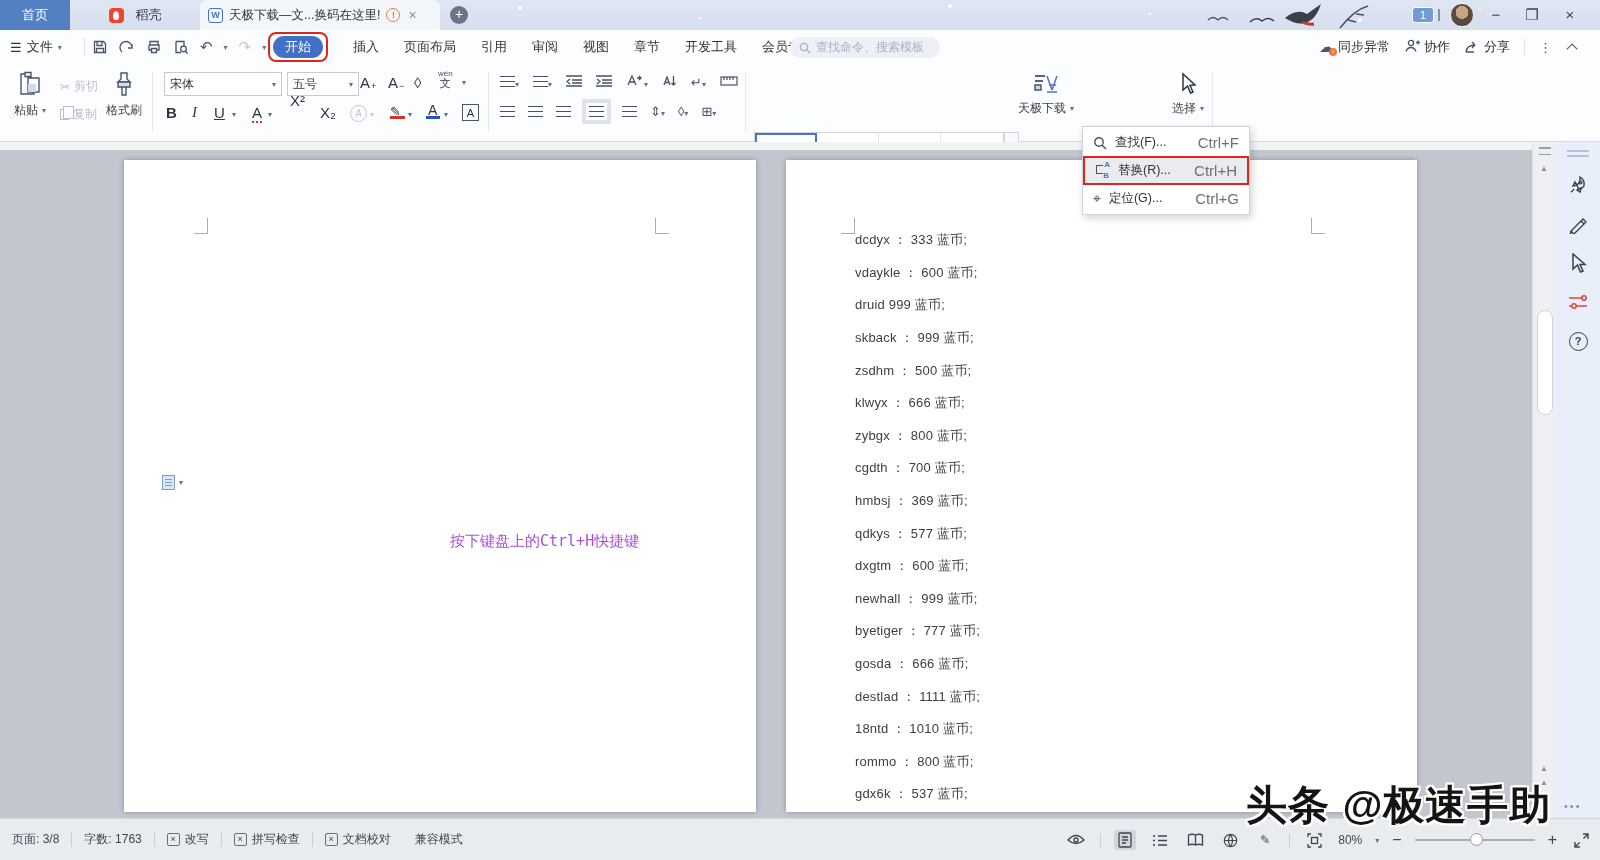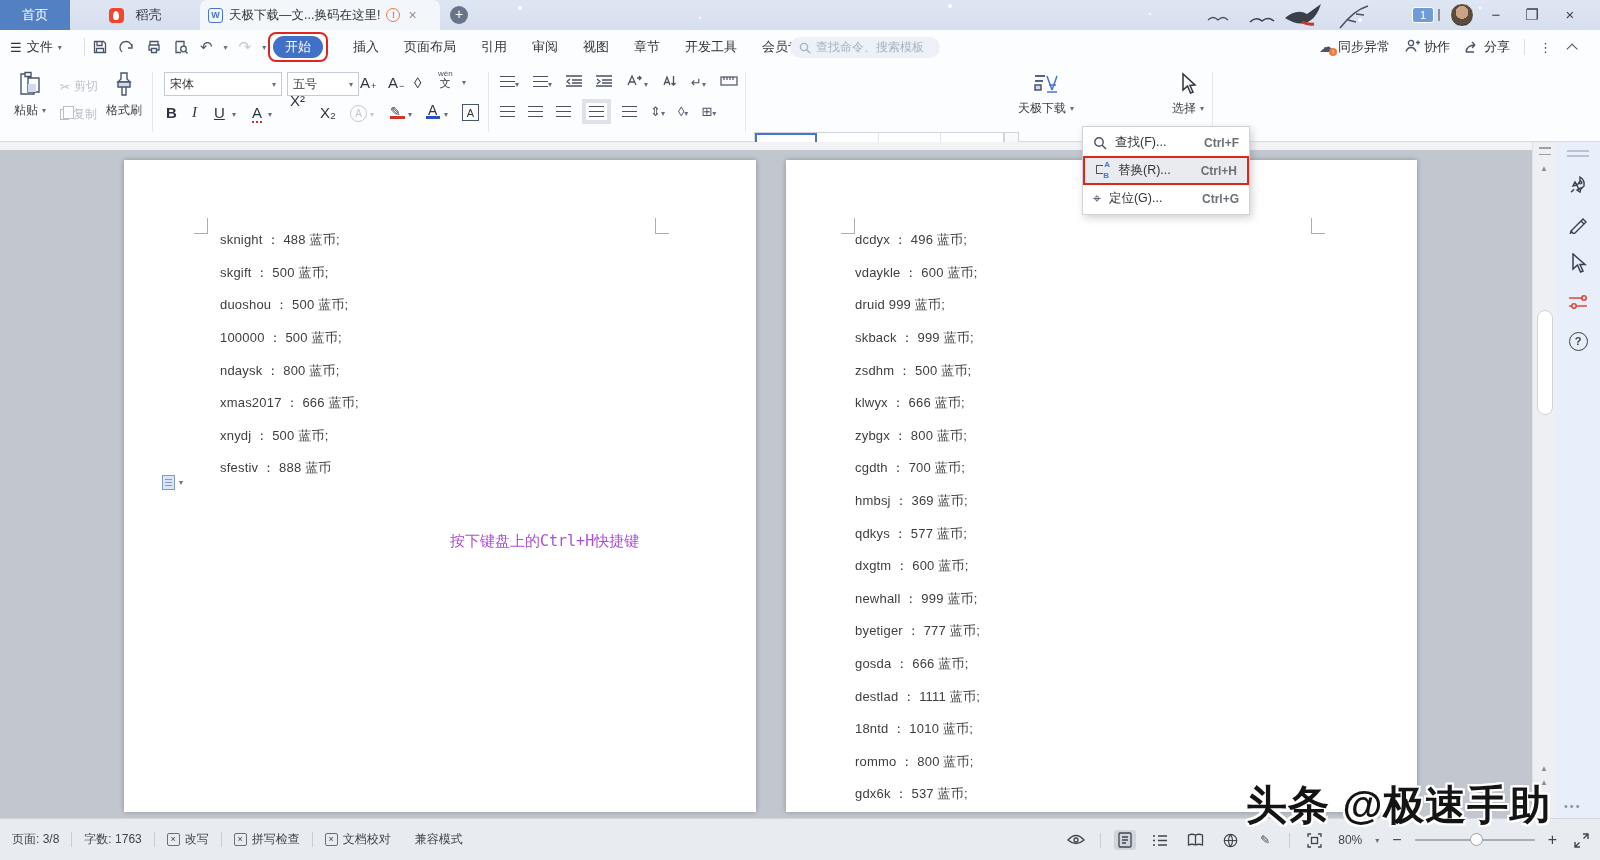--- a/index.html
+++ b/index.html
@@ -76,21 +76,21 @@
   .stylearrows { position:absolute; left:1004px; top:68px; width:15px; height:62px; display:flex; flex-direction:column; }
   .stylearrows div { flex:1; border:1px solid #d0d5dd; border-top:none; background:#f7f9fb; font-size:7px; color:#667085; text-align:center; line-height:19px; }
   .stylearrows div:first-child { border-top:1px solid #d0d5dd; }
   .redbox-fr { position:absolute; left:1084px; top:68px; width:64px; height:59px; border:3px solid #e0251b; background:#fff; display:flex; flex-direction:column; align-items:center; }
   .redbox-fr .ic { flex:1; display:flex; align-items:center; }
   .redbox-fr .lr { width:100%; background:#e3e7ec; text-align:center; font-size:12px; padding:2px 0; white-space:nowrap; }
 
   
   .dropdown { position:absolute; left:1082px; top:126px; width:168px; background:#fff; border:1px solid #cfd3d9; box-shadow:2px 3px 8px rgba(0,0,0,.18); z-index:40; padding:2px 0; }
   .dd-item { height:27px; display:flex; align-items:center; gap:8px; padding:0 10px; font-size:12.5px; color:#333; }
-  .dd-item .sc { margin-left:auto; color:#6b7077; font-size:12px;font-weight:bold; }
+  .dd-item .sc { margin-left:auto; color:#6b7077; font-size:15px; }
   .dd-item.hl { background:#e9ebef; border:2px solid #e0251b; height:29px; }
   .repl-ic { position:relative; width:15px; height:15px; display:inline-block; }
   .repl-ic::before { content:"A"; position:absolute; right:0; top:-3px; font-size:8px; color:#4b74c9; font-weight:bold; }
   .repl-ic::after { content:"B"; position:absolute; right:1px; bottom:-2px; font-size:8px; color:#4b74c9; font-weight:bold; }
   .repl-ic i { position:absolute; left:1px; top:2px; width:7px; height:9px; border-left:1.3px solid #4a5160; border-top:1.3px solid #4a5160; border-bottom:1.3px solid #4a5160; }
   .goto-ic { font-size:14px; color:#4a5160; }
 
   
   .docarea { position:absolute; left:0; top:142px; width:1532px; height:676px; background:linear-gradient(#f2f3f5 0 8px,#c2c7cf 8px); overflow:hidden; }
   .page { position:absolute; top:18px; height:652px; background:#fff; box-shadow:0 0 5px rgba(0,0,0,.28); }
@@ -440,42 +440,32 @@
       <span class="goto-ic">⌖</span>
       <span>定位(G)...</span>
       <span class="sc">Ctrl+G</span>
     </div>
   </div>
 
   <div class="docarea">
     <div class="page page-l">
       <div class="cropmark cm-l" style="left:70px;top:58px"></div>
       <div class="cropmark cm-r" style="left:531px;top:58px"></div>
-      <div class="doclines" style="left:96px;top:64px">
-        <div class="line">sknight ： 488 蓝币;</div>
-        <div class="line">skgift ： 500 蓝币;</div>
-        <div class="line">duoshou ： 500 蓝币;</div>
-        <div class="line">100000 ： 500 蓝币;</div>
-        <div class="line">ndaysk ： 800 蓝币;</div>
-        <div class="line">xmas2017 ： 666 蓝币;</div>
-        <div class="line">xnydj ： 500 蓝币;</div>
-        <div class="line">sfestiv ： 888 蓝币</div>
-      </div>
       <div class="marginic">
         <span class="docglyph"></span>
         <span class="car">▾</span>
       </div>
       <div class="note">按下键盘上的Ctrl+H快捷键</div>
     </div>
 
     <div class="page page-r">
       <div class="cropmark cm-l" style="left:55px;top:58px"></div>
       <div class="cropmark cm-r" style="left:525px;top:58px"></div>
       <div class="doclines" style="left:69px;top:64px">
-        <div class="line">dcdyx ： 496 蓝币;</div>
+        <div class="line">dcdyx ： 333 蓝币;</div>
         <div class="line">vdaykle ： 600 蓝币;</div>
         <div class="line">druid 999 蓝币;</div>
         <div class="line">skback ： 999 蓝币;</div>
         <div class="line">zsdhm ： 500 蓝币;</div>
         <div class="line">klwyx ： 666 蓝币;</div>
         <div class="line">zybgx ： 800 蓝币;</div>
         <div class="line">cgdth ： 700 蓝币;</div>
         <div class="line">hmbsj ： 369 蓝币;</div>
         <div class="line">qdkys ： 577 蓝币;</div>
         <div class="line">dxgtm ： 600 蓝币;</div>

